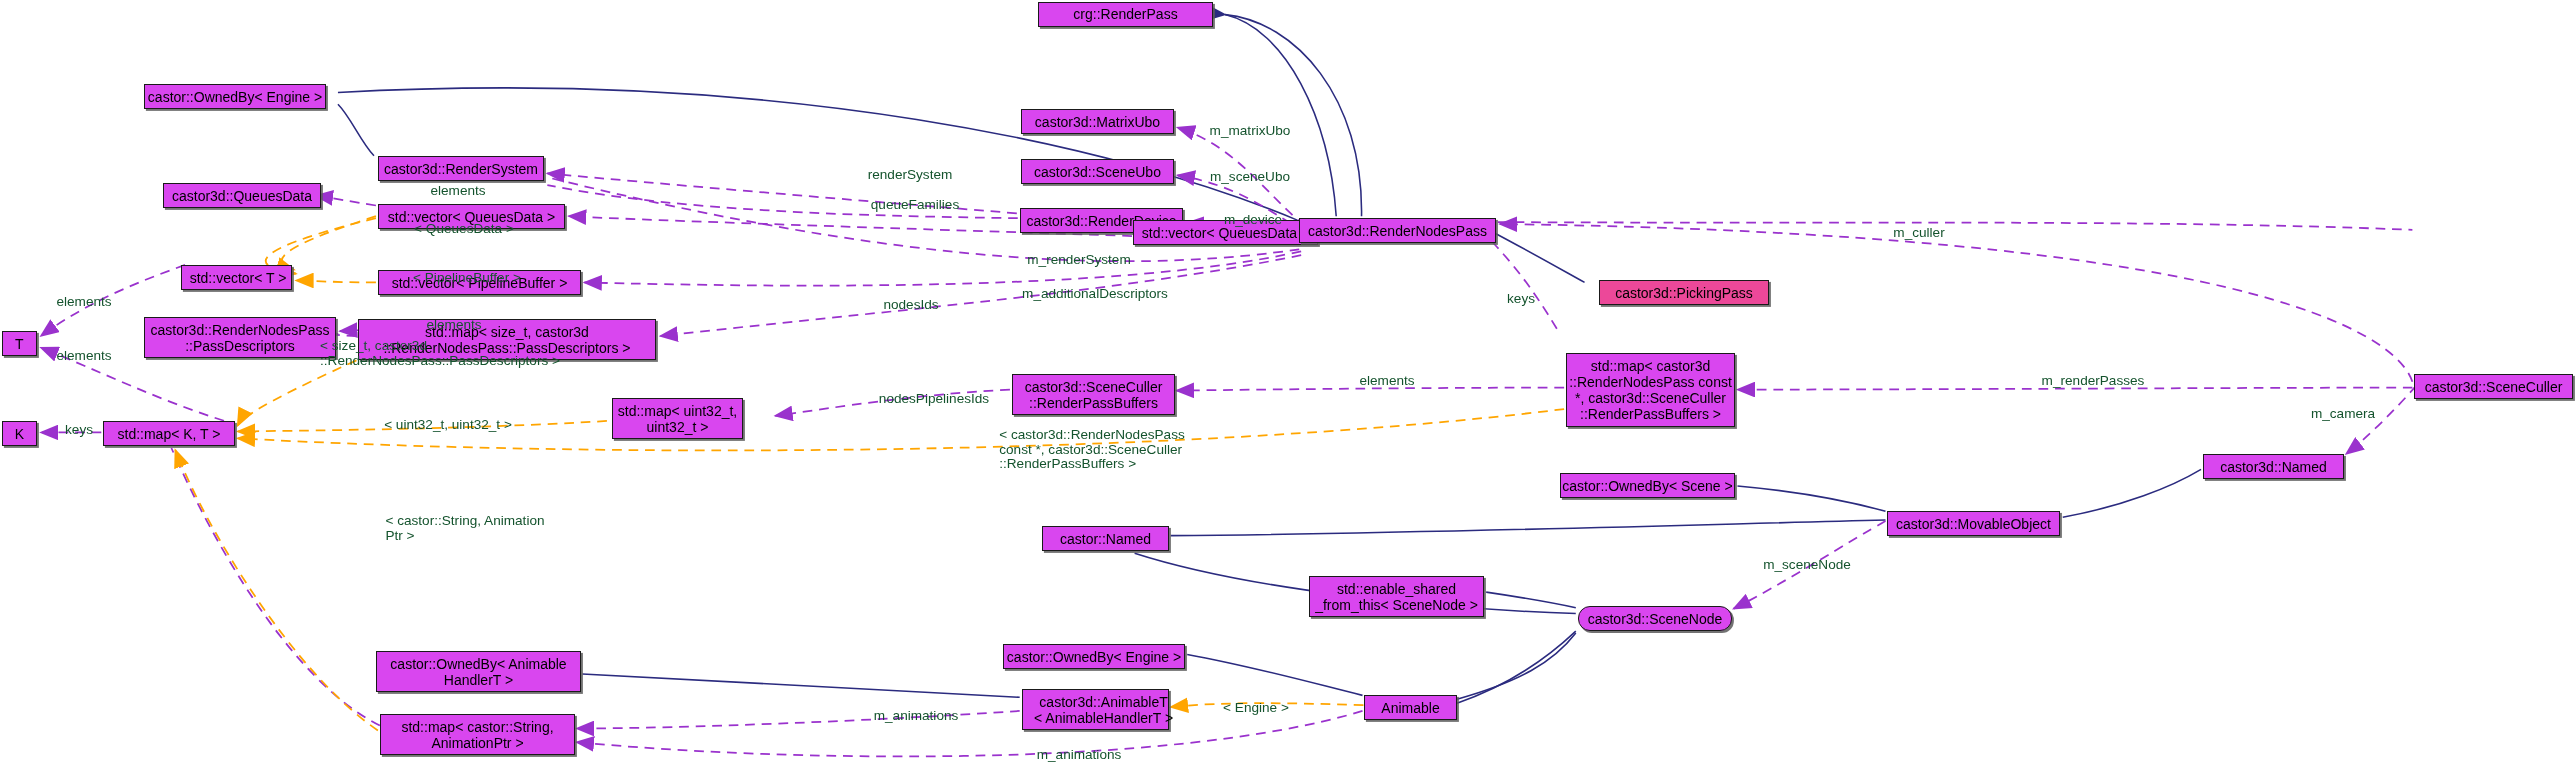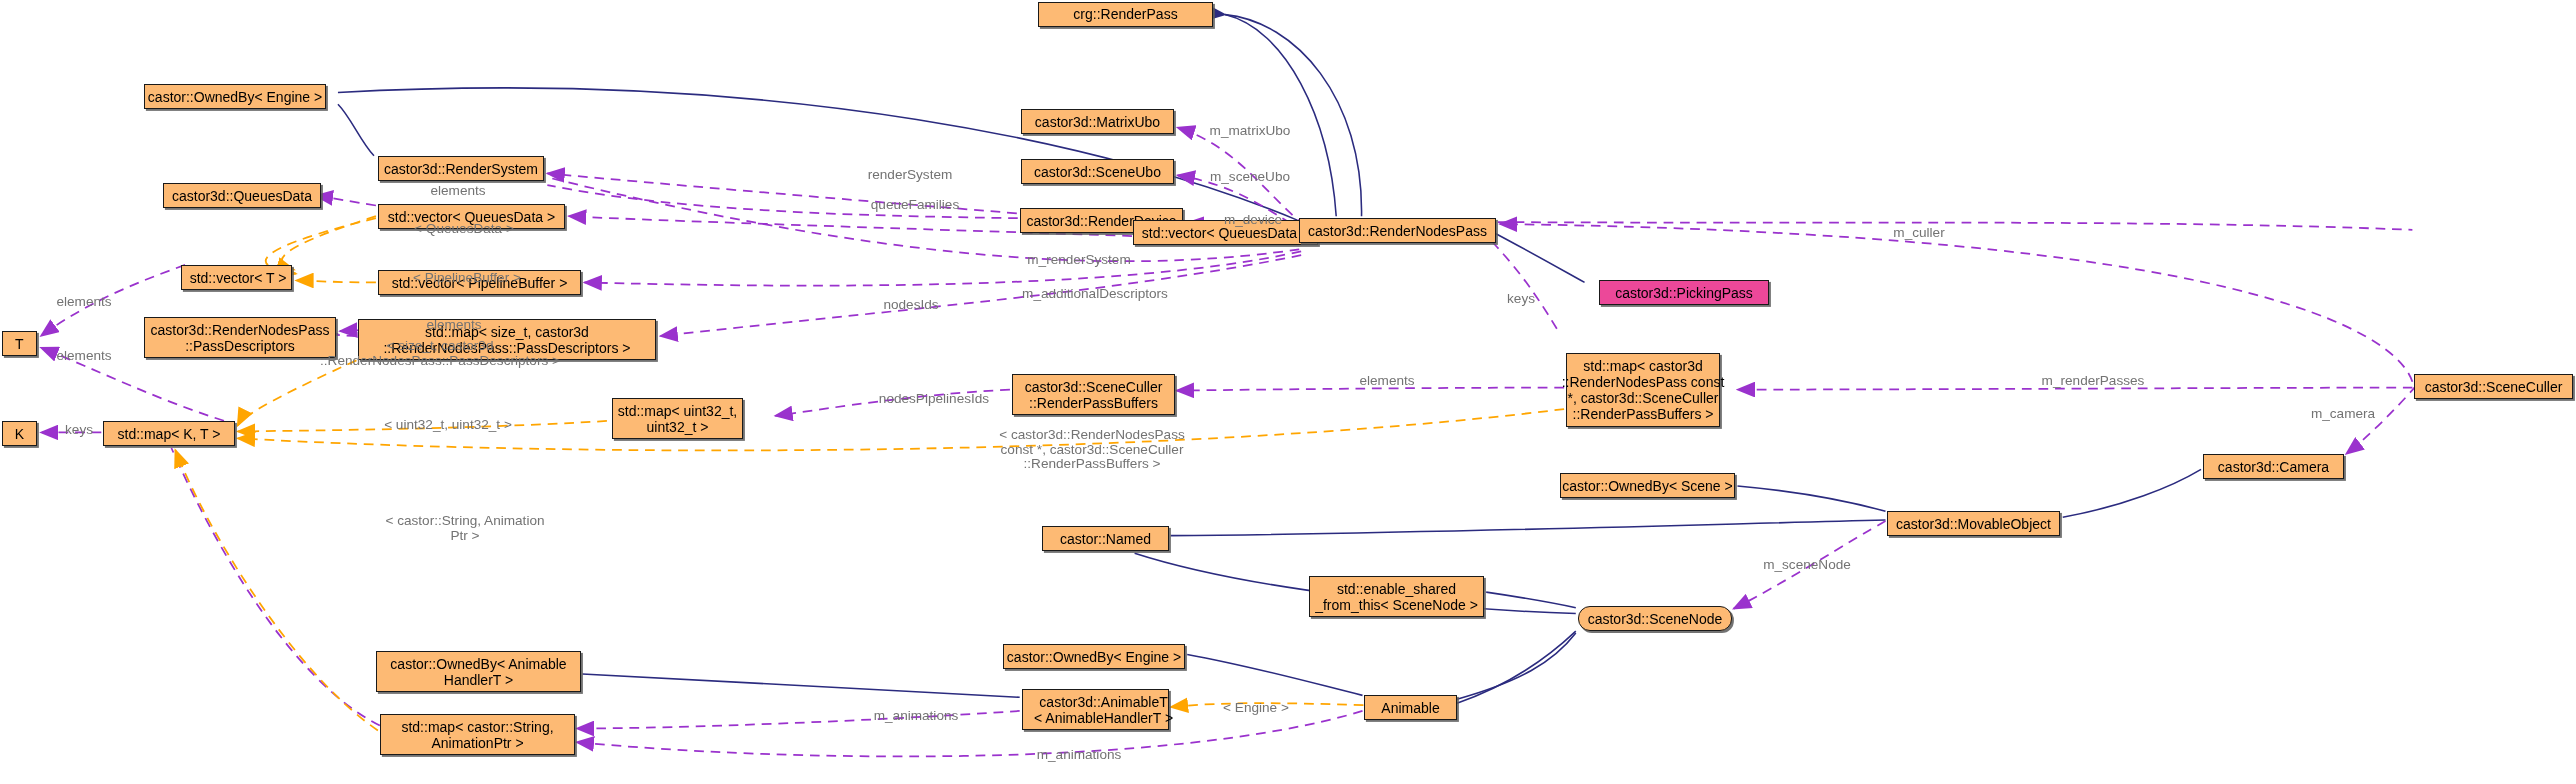--- a/index.html
+++ b/index.html
@@ -9,41 +9,40 @@
     height:784px;
     background:#ffffff;
     font-family:"Liberation Sans", sans-serif;
     overflow:hidden;
   }
   #edges{position:absolute;left:0;top:0;width:2576px;height:784px;}
   .node{
     position:absolute;
     box-sizing:border-box;
     border:1px solid #1a1a1a;
-    background:#fdba74;
+    background:#d946ef;
     color:#000000;
     font-size:14px;
     line-height:16px;
     text-align:center;
     display:flex;
     align-items:center;
     justify-content:center;
     padding:1px 4.9px;
     white-space:pre;
     box-shadow:1.9px 1.9px 0 rgba(90,90,90,0.85);
   }
   .node.hl{ background:#ec4899;margin-left:12px; }
   .elabel{
     position:absolute;
     font-size:13.6px;
     line-height:14.6px;
-    color:#737373;
+    color:#14532d;
     background:transparent;
     white-space:pre;
-    text-align:center;
     transform:translate(-50%,-50%);
   }
 </style>
 </head>
 <body>
 
 <div id="canvas">
 
   <svg id="edges" viewBox="0 0 2645 805" xmlns="http://www.w3.org/2000/svg">
     <defs>
@@ -170,32 +169,32 @@
       <div class="node" style="left: 378px; top: 204px; width: 187px; height: 25px;">std::vector&lt; QueuesData &gt;</div>
       <div class="node" style="left: 1299px; top: 218px; width: 197px; height: 25px;">castor3d::RenderNodesPass</div>
       <div class="node" style="left: 181px; top: 265px; width: 111px; height: 25px; padding-left: 8px;">std::vector&lt; T &gt;</div>
       <div class="node" style="left: 378px; top: 270px; width: 203px; height: 25px;">std::vector&lt; PipelineBuffer &gt;</div>
       <div class="node hl" style="left: 1587px; top: 280px; width: 170px; height: 25px;">castor3d::PickingPass</div>
       <div class="node" style="left: 144px; top: 317px; width: 192px; height: 41px;">castor3d::RenderNodesPass
 ::PassDescriptors</div>
       <div class="node" style="left: 1.9px; top: 331px; width: 35px; height: 25px;">T</div>
       <div class="node" style="left: 358px; top: 319px; width: 298px; height: 41px;">std::map&lt; size_t, castor3d
 ::RenderNodesPass::PassDescriptors &gt;</div>
-      <div class="node" style="left: 1566px; top: 353px; width: 154px; height: 74px;">std::map&lt; castor3d
+      <div class="node" style="left: 1566px; top: 353px; width: 169px; height: 74px;">std::map&lt; castor3d
 ::RenderNodesPass const
 *, castor3d::SceneCuller
 ::RenderPassBuffers &gt;</div>
       <div class="node" style="left: 1012px; top: 374px; width: 163px; height: 41px;">castor3d::SceneCuller
 ::RenderPassBuffers</div>
       <div class="node" style="left: 2414px; top: 374px; width: 159px; height: 25px;">castor3d::SceneCuller</div>
       <div class="node" style="left: 612px; top: 398px; width: 131px; height: 41px;">std::map&lt; uint32_t,
 uint32_t &gt;</div>
       <div class="node" style="left: 1.9px; top: 421px; width: 35px; height: 25px;">K</div>
       <div class="node" style="left: 103px; top: 421px; width: 132px; height: 25px;">std::map&lt; K, T &gt;</div>
-      <div class="node" style="left: 2203px; top: 454px; width: 141px; height: 25px;">castor3d::Camera</div>
+      <div class="node" style="left: 2203px; top: 454px; width: 141px; height: 25px;">castor3d::Named</div>
       <div class="node" style="left: 1560px; top: 473px; width: 175px; height: 25px;">castor::OwnedBy&lt; Scene &gt;</div>
       <div class="node" style="left: 1887px; top: 511px; width: 173px; height: 25px;">castor3d::MovableObject</div>
       <div class="node" style="left: 1042px; top: 526px; width: 127px; height: 25px;">castor::Named</div>
       <div class="node" style="left: 1309px; top: 576px; width: 175px; height: 41px;">std::enable_shared
 _from_this&lt; SceneNode &gt;</div>
       <div class="node" style="left: 1578px; top: 606px; width: 154px; height: 25px; border-radius: 12px;">castor3d::SceneNode</div>
       <div class="node" style="left: 1003px; top: 644px; width: 182px; height: 25px;">castor::OwnedBy&lt; Engine &gt;</div>
       <div class="node" style="left: 376px; top: 651px; width: 205px; height: 41px;">castor::OwnedBy&lt; Animable
 HandlerT &gt;</div>
       <div class="node" style="left: 1364px; top: 695px; width: 93px; height: 25px;">Animable</div>

